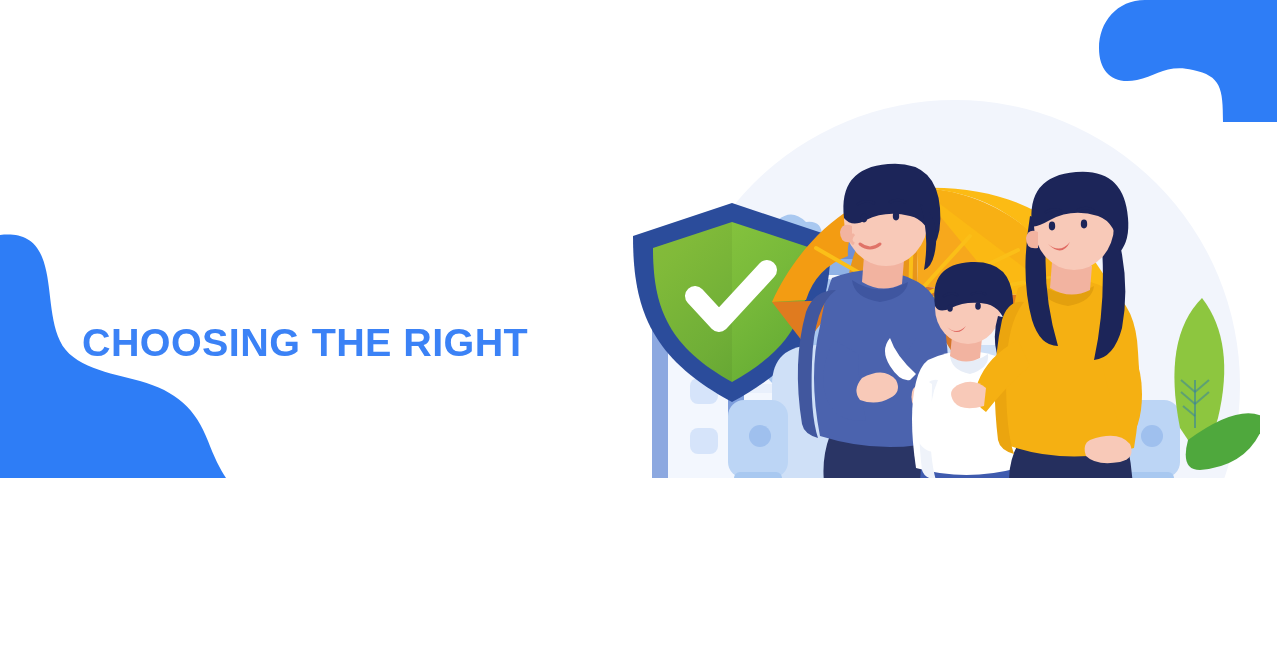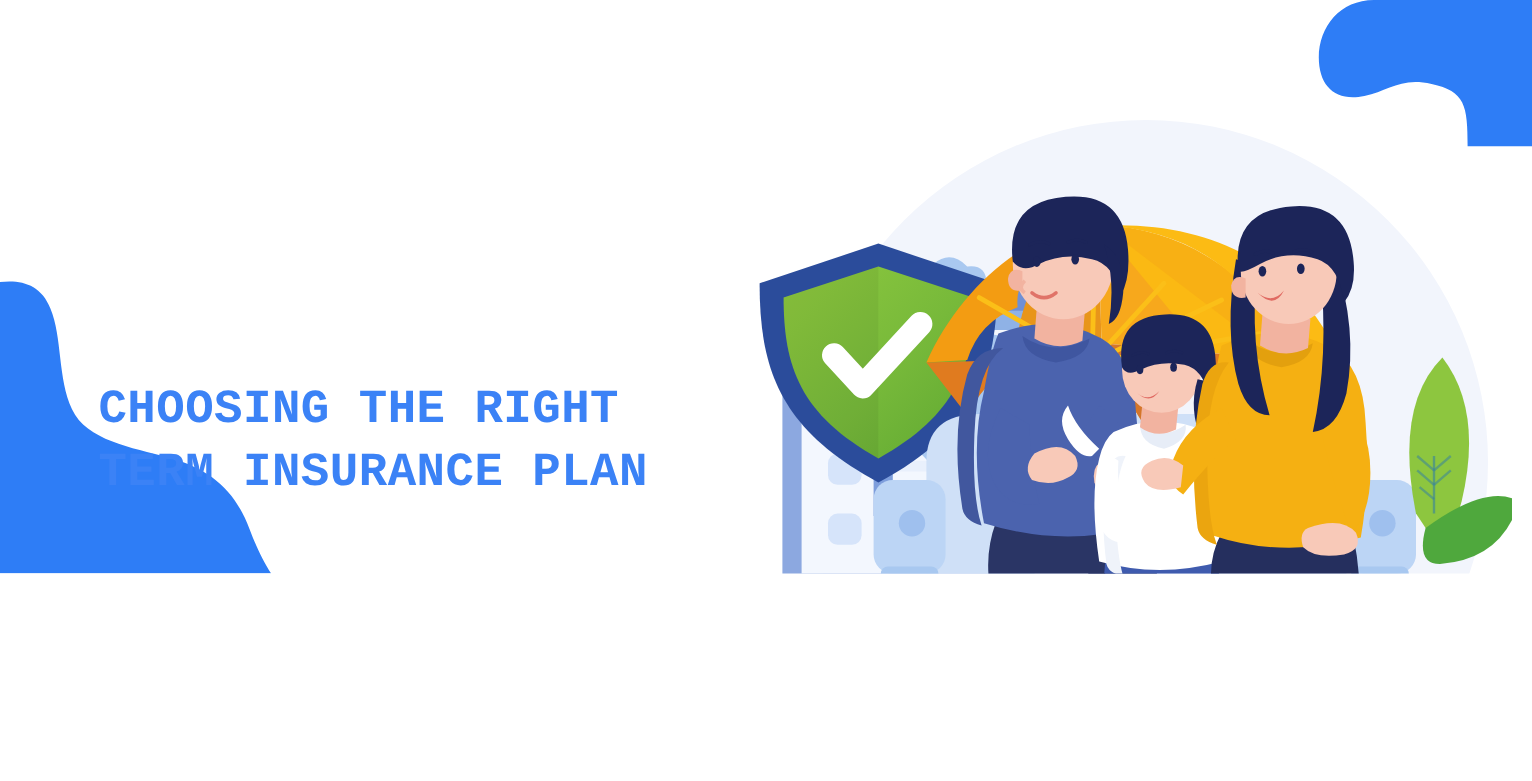--- a/index.html
+++ b/index.html
@@ -8,21 +8,20 @@
     width:1277px; height:651px;
     background:#ffffff;
     font-family:"Liberation Sans", sans-serif;
     overflow:hidden;
   }
   .banner {
     position:relative;
     width:1277px; height:478px;
     background:#ffffff;
     overflow:hidden;
-    font-family:Liberation Mono, monospace;
   }
 
   
   .blob { position:absolute; pointer-events:none; }
   .blob-tr { top:0; right:0; width:260px; height:122px; }
   .blob-bl { left:0; bottom:0; width:240px; height:255px; }
 
   
   .headline {
     position:absolute;
@@ -53,21 +52,20 @@
   <svg class="blob blob-tr" viewBox="0 0 260 122" aria-hidden="true">
     <path d="M168 0 H260 V122 H206 C206 88 204 76 176 70 C150 64 140 76 120 80 C96 85 82 72 82 48 C82 22 100 0 128 0 Z" fill="#2E7DF6"></path>
   </svg>
 
   <svg class="blob blob-bl" viewBox="0 0 240 255" aria-hidden="true">
     <path d="M0 12 C18 10 34 14 42 34 C52 58 48 92 60 118 C72 144 110 150 140 158 C176 168 196 186 208 218 C214 234 220 246 226 255 H0 Z" fill="#2E7DF6"></path>
   </svg>
 
   <h1 class="headline">
     <span class="line">CHOOSING THE RIGHT</span>
-    <span class="line">TERM INSURANCE PLAN</span>
   </h1>
 
   <div class="illustration">
     <svg viewBox="0 0 640 611" xmlns="http://www.w3.org/2000/svg" aria-hidden="true">
 
       <defs>
         <linearGradient id="shieldGrad" x1="0" y1="0" x2="1" y2="1">
           <stop offset="0%" stop-color="#8FC93F"></stop>
           <stop offset="55%" stop-color="#77B93A"></stop>
           <stop offset="100%" stop-color="#5FA832"></stop>

